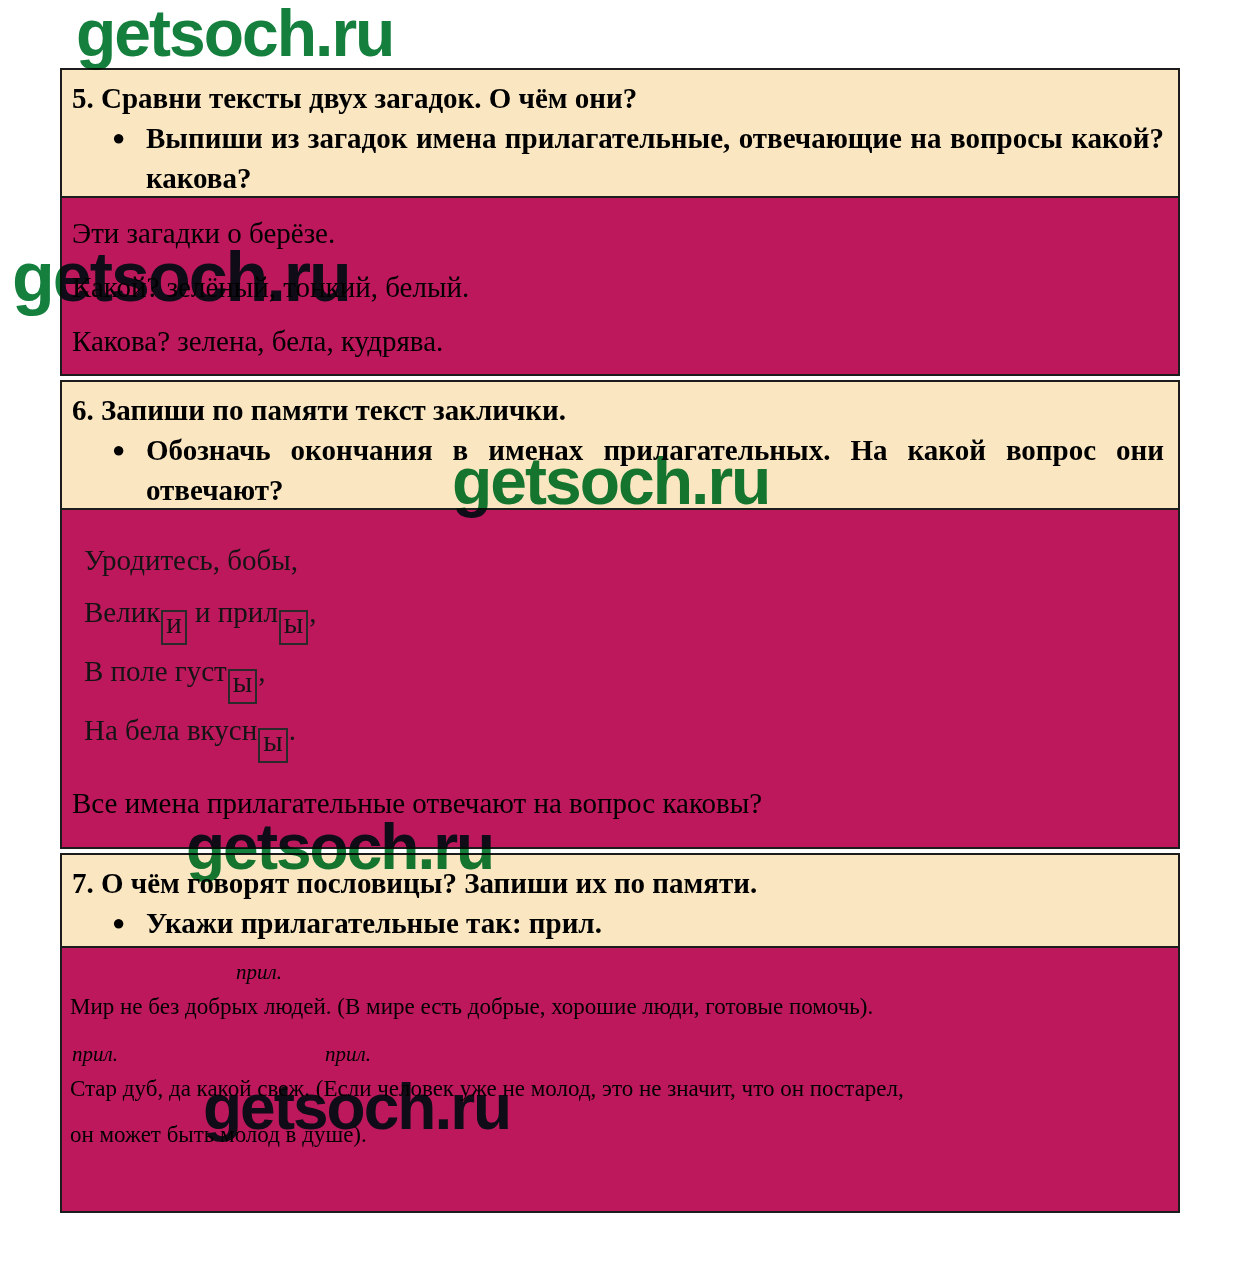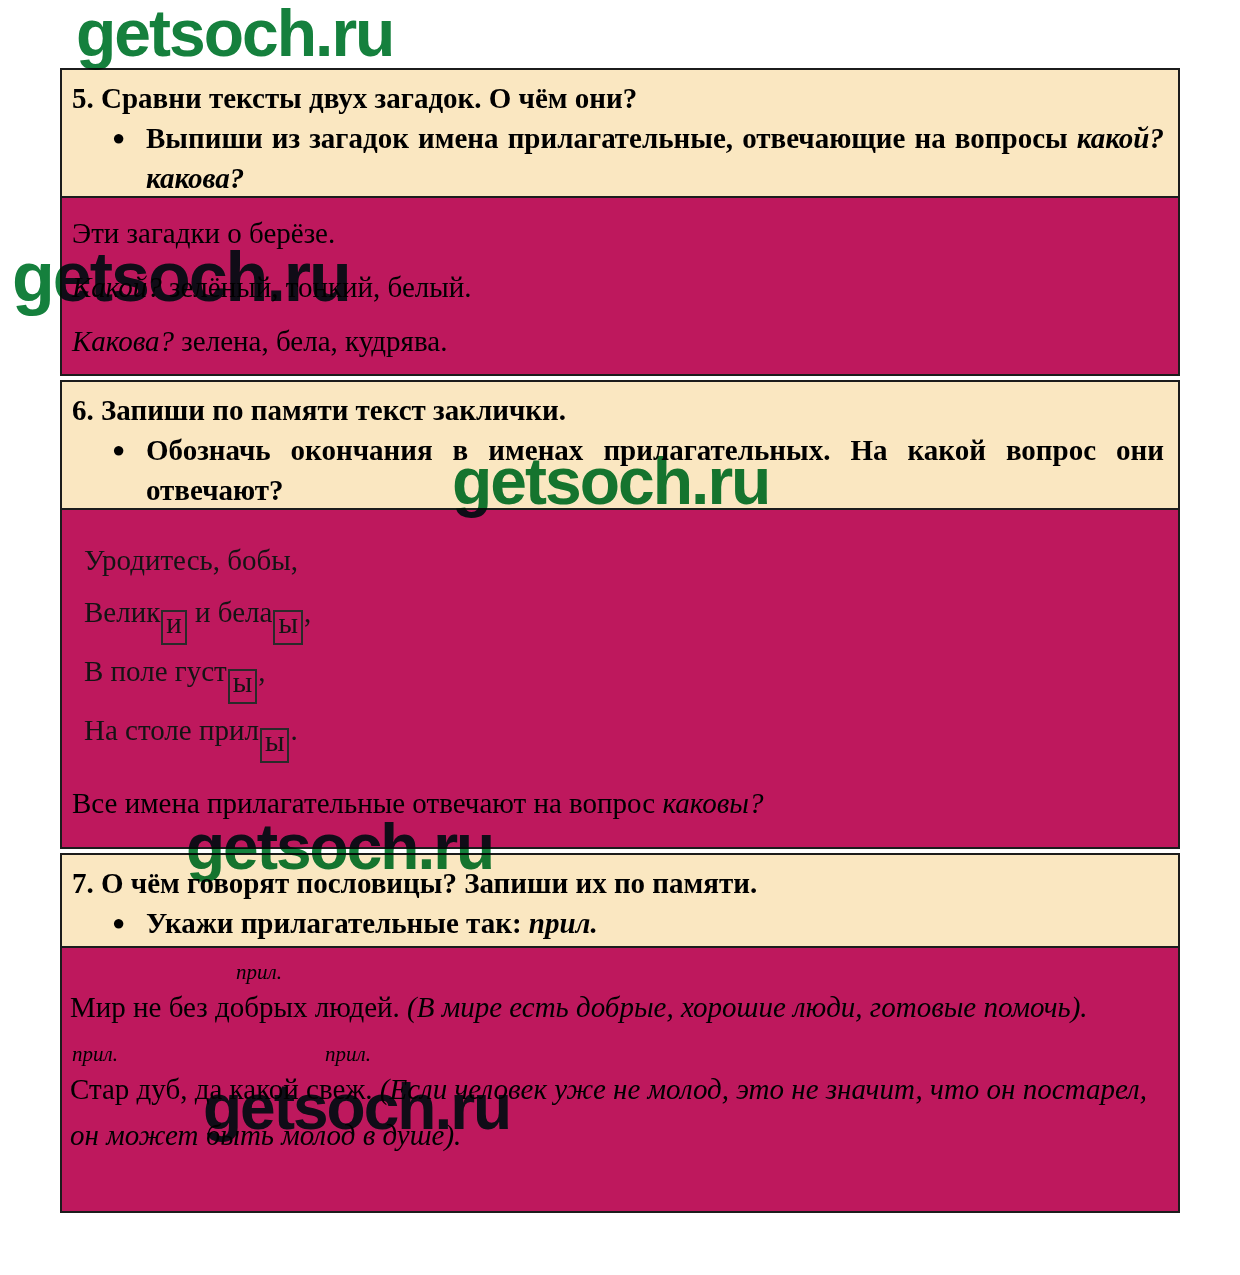--- a/index.html
+++ b/index.html
@@ -60,21 +60,21 @@
     font-weight: bold;
     font-size: 29px;
     line-height: 40px;
   }
   .bullet-line .bullet {
     position: absolute;
     left: 40px; top: 0;
     font-size: 22px;
   }
   .just { text-align: justify; text-align-last: justify; }
-  .emph { font-style: italic; }
+  .emph { }
 
   
   .ans5 { height: 178px; padding: 8px 14px 0 10px; }
   .ans5 .line { font-size: 29px; line-height: 54px; white-space: nowrap; }
 
   .ans6 { height: 339px; padding: 24px 16px 0 10px; }
   .poem { padding-left: 12px; }
   .poem .pline { font-size: 29px; line-height: 52px; white-space: nowrap; color: #141414; }
   .morph-box {
     display: inline-block;
@@ -84,21 +84,21 @@
     margin: 0 1px;
     vertical-align: -11px;
   }
   .conclusion { margin-top: 20px; font-size: 29px; line-height: 40px; white-space: nowrap; }
 
   .ans7 { height: 265px; padding: 10px 14px 0 8px; }
   .pril-row { position: relative; height: 26px; font-size: 21px; font-style: italic; }
   .pril-a { position: absolute; left: 166px; top: 2px; }
   .pril-b { position: absolute; left: 2px;  top: 2px; }
   .pril-c { position: absolute; left: 255px; top: 2px; }
-  .prov-line { font-size: 29px; line-height: 46px; white-space: nowrap; }
+  .prov-line { font-size: 23px; line-height: 46px; white-space: nowrap; }
   .row-gap { margin-top: 10px; }
 </style>
 </head>
 <body>
 
 <div class="wm wm1">getsoch.ru</div>
 <div class="wm wm2">getsoch.ru</div>
 <div class="wm wm3">getsoch.ru</div>
 <div class="wm wm4">getsoch.ru</div>
 <div class="wm wm5">getsoch.ru</div>
@@ -135,27 +135,27 @@
         <span>Обозначь окончания в именах прилагательных. На какой вопрос они</span>
       </div>
       <div class="bullet-line">
         <span>отвечают?</span>
       </div>
     </div>
     <div class="box answer ans6">
       <div class="poem">
         <div class="pline">Уродитесь, бобы,</div>
         <div class="pline">
-          <span>Велик</span><span class="morph-box">и</span><span> и бела</span><span class="morph-box">ы</span><span>,</span>
+          <span>Велик</span><span class="morph-box">и</span><span> и прил</span><span class="morph-box">ы</span><span>,</span>
         </div>
         <div class="pline">
           <span>В поле густ</span><span class="morph-box">ы</span><span>,</span>
         </div>
         <div class="pline">
-          <span>На столе прил</span><span class="morph-box">ы</span><span>.</span>
+          <span>На бела вкусн</span><span class="morph-box">ы</span><span>.</span>
         </div>
       </div>
       <div class="conclusion">
         <span>Все имена прилагательные отвечают на вопрос </span><span class="emph">каковы?</span>
       </div>
     </div>
   </div>
 
   <div class="group">
     <div class="box header hdr7">

